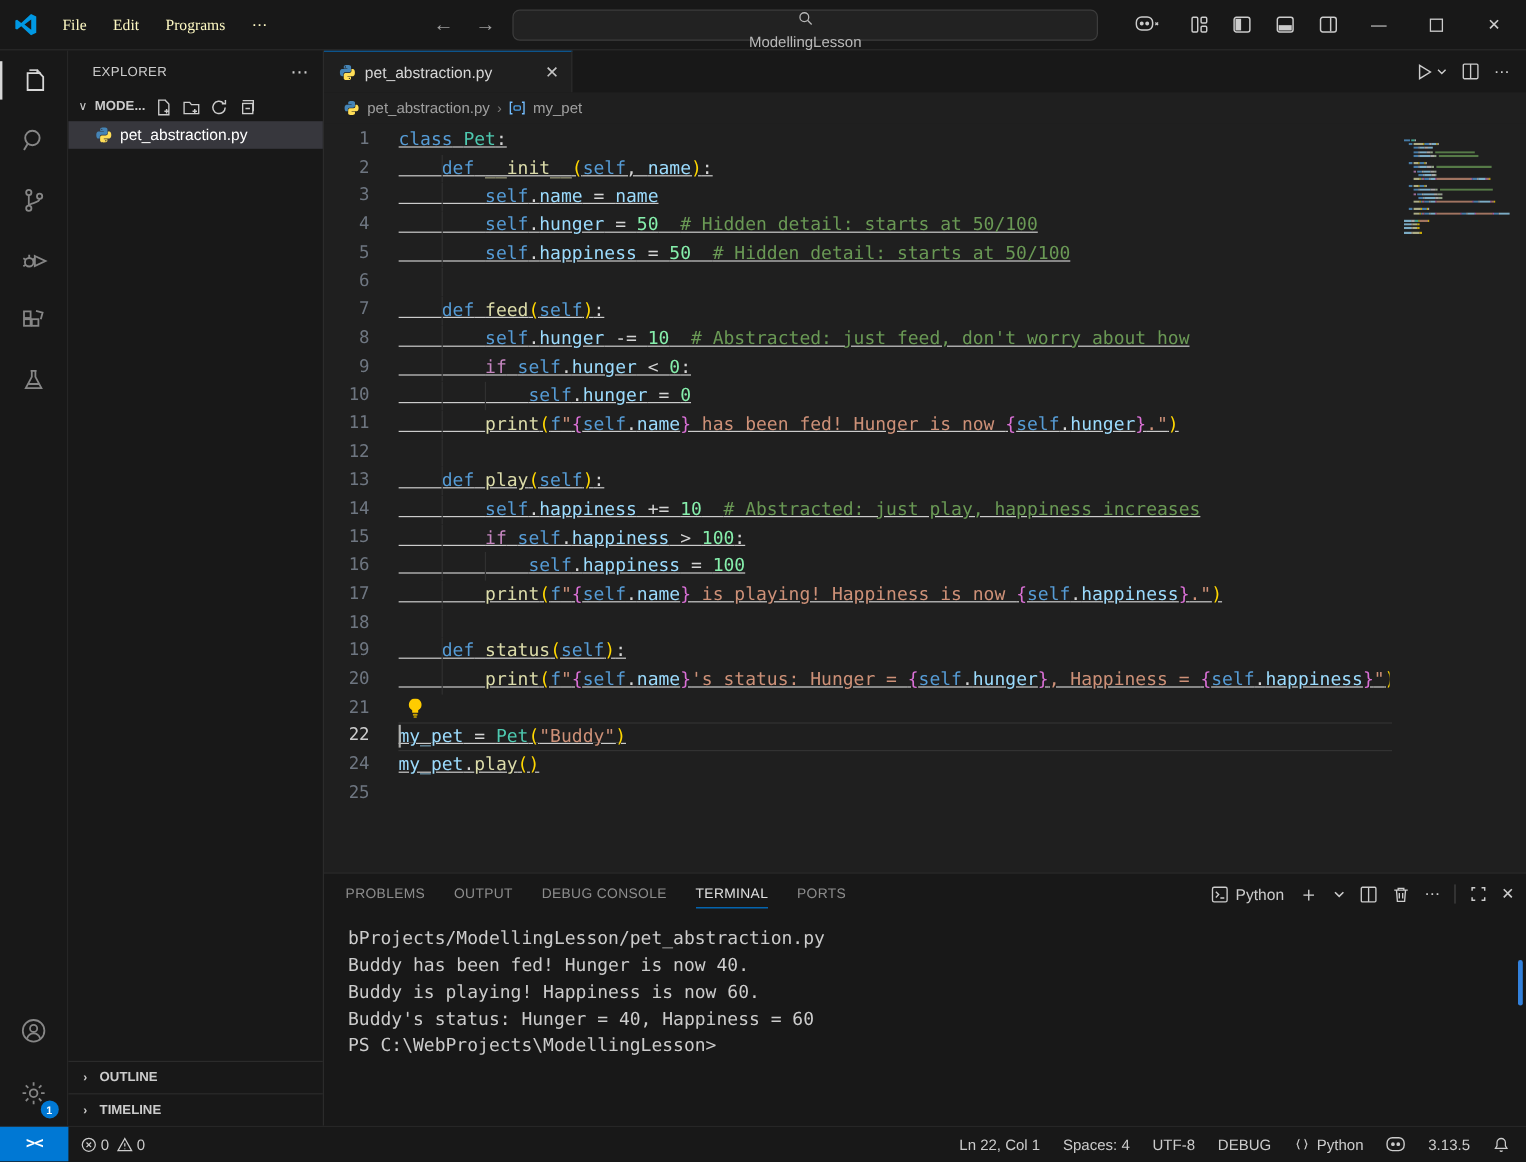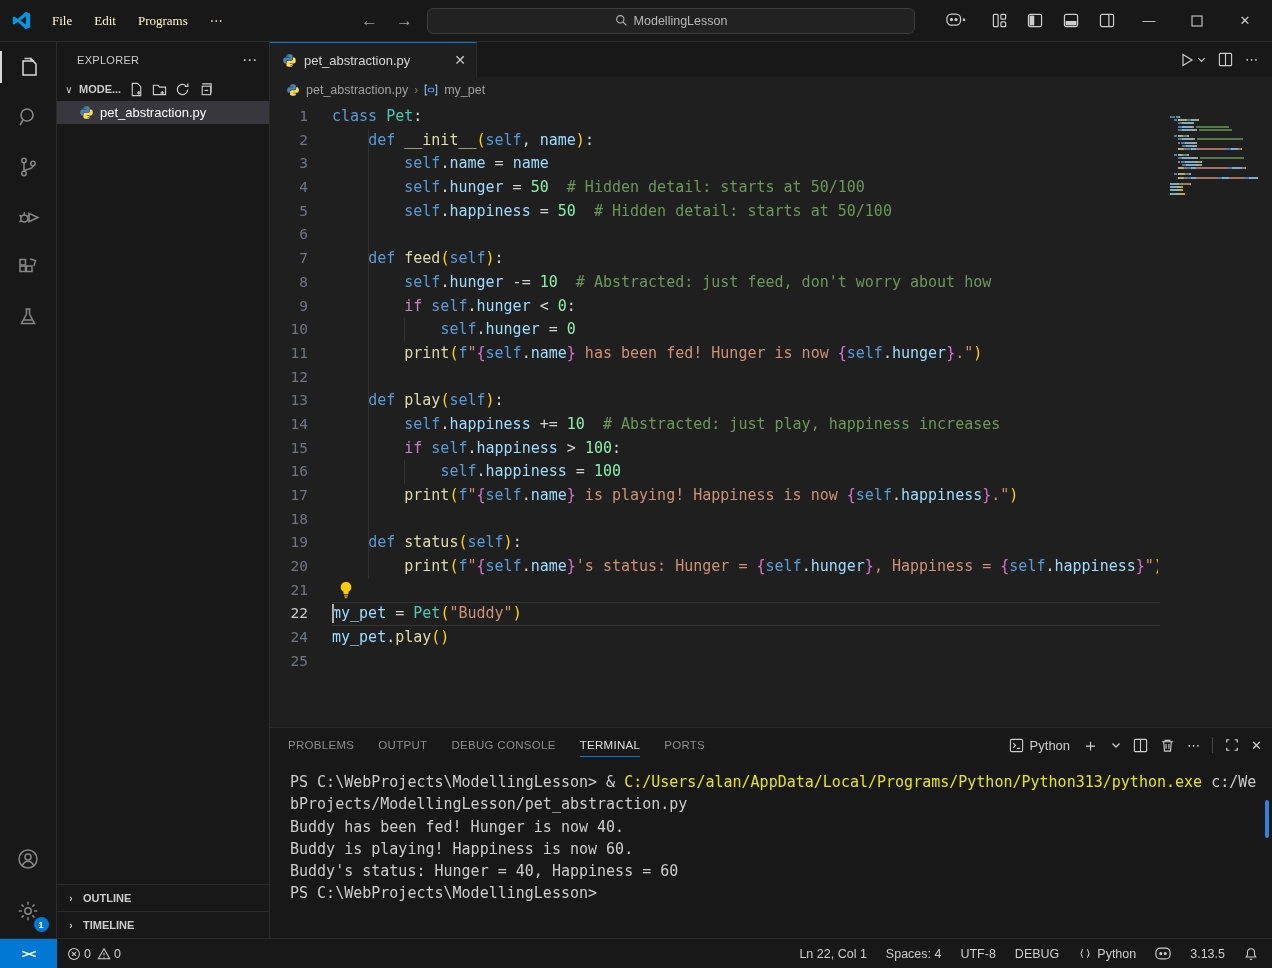--- a/index.html
+++ b/index.html
@@ -10,22 +10,22 @@
   
   .titlebar { height:42px; display:flex; align-items:center; background:#181818;
     border-bottom:1px solid #2b2b2b; position:relative; }
   .tb-left { display:flex; align-items:center; gap:4px; padding-left:10px; }
   .menu-item { padding:4px 9px; border-radius:5px; color:#fef9c3; cursor:default;font-family:Liberation Serif, serif; }
   .tb-center { position:absolute; left:0; right:0; display:flex; justify-content:center;
     align-items:center; gap:10px; pointer-events:none; }
   .tb-center > * { pointer-events:auto; }
   .nav-arrow { color:#9d9d9d; font-size:17px; padding:0 4px; }
   .cmd-center { width:488px; height:26px; background:#222222; border:1px solid #3c3c3c;
-    border-radius:6px; display:flex; align-items:center; justify-content:center; gap:6px;
-    color:#b8b8b8; font-size:12.5px; }
+    border-radius:6px; display:flex; align-items:center; gap:6px;
+    color:#b8b8b8; font-size:12.5px;flex-direction:column; }
   .tb-right { margin-left:auto; display:flex; align-items:center; gap:6px; padding-right:6px; }
   .tb-icon { width:30px; height:26px; display:flex; align-items:center; justify-content:center;
     border-radius:5px; color:#cccccc; }
   .win-btn { width:42px; height:40px; display:flex; align-items:center; justify-content:center; color:#cccccc; }
 
   
   .main { display:flex; height:896px; }
 
   .activitybar { width:57px; background:#181818; display:flex; flex-direction:column;
     align-items:center; border-right:1px solid #2b2b2b; }
@@ -64,21 +64,21 @@
   .breadcrumb { height:26px; display:flex; align-items:center; gap:6px; padding-left:16px;
     font-size:12.5px; color:#a0a0a0; background:#1f1f1f; }
   .bc-sep { color:#7a7a7a; font-size:12px; }
 
   .editor-body { position:relative; flex:1; overflow:hidden;
     font-family:"DejaVu Sans Mono","Liberation Mono",monospace; font-size:15px; }
   .code-scroll { padding-top:2px; }
   .code-row { display:flex; height:23.7px; line-height:23.7px; white-space:pre; position:relative; }
   .gutter { width:62px; flex:none; text-align:right; padding-right:24px; color:#6e7681; font-size:14.5px; }
   .code-row.current .gutter { color:#cccccc; }
-  .code-text { position:relative; flex:none; width:826px; overflow:hidden; }
+  .code-text { position:relative; flex:none; width:826px; overflow:hidden;text-decoration:underline; }
   .code-row.current .linebox { position:absolute; left:62px; right:112px; top:0; bottom:0;
     border-top:1px solid #323232; border-bottom:1px solid #323232; pointer-events:none; }
   .iguide { position:absolute; top:0; bottom:0; width:1px; background:#303030; }
   .cursor { position:absolute; left:0; top:2px; height:19px; width:1.5px; background:#aeafad; }
   .bulb { position:absolute; left:-54px; top:3px; }
 
   .minimap { position:absolute; top:13px; right:14px; width:88px; }
   .mm-row { display:flex; height:2px; margin-bottom:1.2px; overflow:hidden; }
   .mm-tok { height:2px; flex:none; opacity:0.75; }
   .editor-vsb { position:absolute; right:0; top:0; bottom:0; width:10px; background:transparent; }
@@ -652,21 +652,20 @@
           <span>
             <svg width="14" height="14" viewBox="0 0 16 16" fill="none" stroke="#cccccc" stroke-width="1.4">
                 <path d="M2 5V2h3M11 2h3v3M14 11v3h-3M5 14H2v-3"></path>
               </svg>
           </span>
           <span>✕</span>
         </div>
       </div>
       <div class="terminal">
         <div>
-            <div class="term-row"><span class="tk tk-wht">PS C:\WebProjects\ModellingLesson&gt; &amp; </span><span class="tk tk-ylw">C:/Users/alan/AppData/Local/Programs/Python/Python313/python.exe</span><span class="tk tk-wht"> c:/We</span></div>
             <div class="term-row"><span class="tk tk-wht">bProjects/ModellingLesson/pet_abstraction.py</span></div>
             <div class="term-row"><span class="tk tk-wht">Buddy has been fed! Hunger is now 40.</span></div>
             <div class="term-row"><span class="tk tk-wht">Buddy is playing! Happiness is now 60.</span></div>
             <div class="term-row"><span class="tk tk-wht">Buddy's status: Hunger = 40, Happiness = 60</span></div>
             <div class="term-row"><span class="tk tk-wht">PS C:\WebProjects\ModellingLesson&gt;</span></div>
           </div>
         <div class="term-sb"></div>
       </div>
     </div>
   </div>

